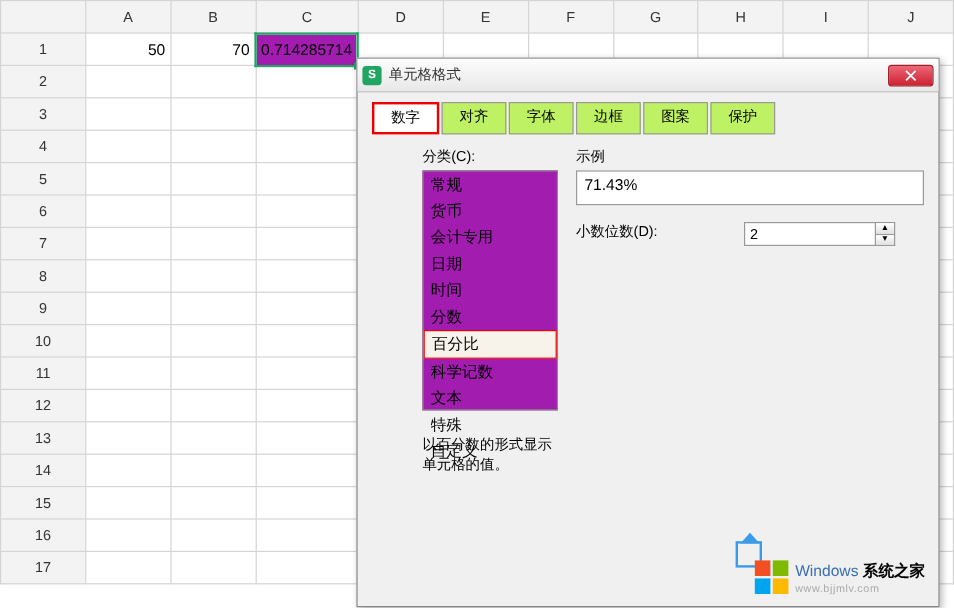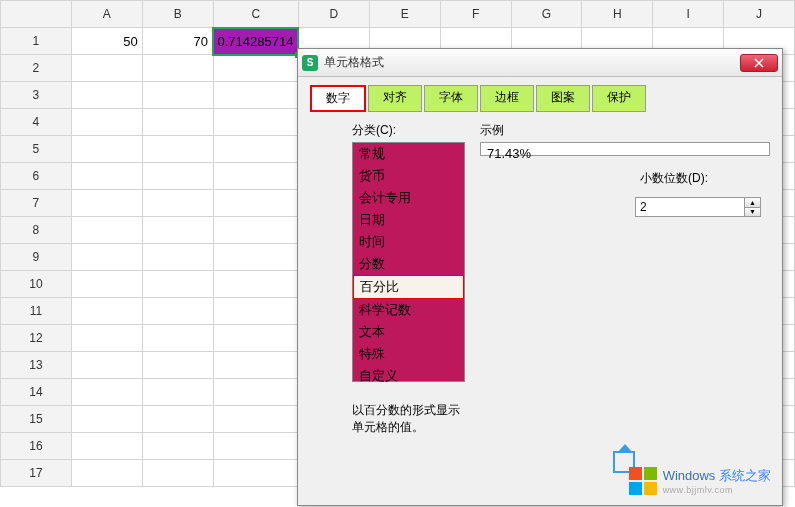--- a/index.html
+++ b/index.html
@@ -27,46 +27,46 @@
 .dialog-body { padding: 8px 12px; }
 .tabs { display: flex; gap: 2px; margin-bottom: 10px; }
 .tab { padding: 3px 14px; border: 1px solid #999; background: #bef264; font-size: 12px; cursor: pointer; }
 .tab.active { border: 2px solid #e00; background: #fff; }
 
 .content { display: flex; gap: 14px; padding-left: 42px; }
 .left-col { width: 115px; }
 .right-col { flex: 1; }
 
 .section-label { font-size: 12px; margin-bottom: 3px; }
-.category-list { border: 1px solid #888; background: #be185d; width: 113px; height: 240px; }
+.category-list { border: 1px solid #888; background: #a21caf; width: 113px; height: 200px; }
 .category-list .item { padding: 2px 6px; font-size: 13px; cursor: pointer; }
 .category-list .item.selected { border: 1.5px solid #e00; background: #f7f3ea; }
 
-.preview-box { border: 1px solid #999; background: #fff; padding: 3px 6px; width: 290px; height: 14px; margin-top: 2px; margin-bottom: 14px; font-size: 13px; }
-
-.decimal-row { display: flex; align-items: flex-end; gap: 10px; flex-direction: column; }
+.preview-box { border: 1px solid #999; background: #fff; padding: 3px 6px; width: 290px; height: 29px; margin-top: 2px; margin-bottom: 14px; font-size: 13px; }
+
+.decimal-row { display: flex; align-items: flex-start; gap: 10px; }
 .decimal-label { width: 130px; font-size: 12px; }
 .spinner-wrap { display: flex; align-items: center; width: 135px; }
 .spinner-input { width: 110px; height: 20px; border: 1px solid #999; padding: 0 4px; font-size: 12px; text-align: left; background: #fff; }
 .spinner-btns { display: flex; flex-direction: column; width: 16px; height: 20px; border: 1px solid #999; border-left: none; }
 .spinner-btns div { flex: 1; display: flex; align-items: center; justify-content: center; font-size: 7px; background: linear-gradient(#fff, #e0e0e0); cursor: pointer; }
 .spinner-btns div:first-child { border-bottom: 1px solid #999; }
 
 .description { margin-top: 20px; font-size: 12px; }
 
 
 .watermark1 { position: absolute; bottom: 12px; right: 24px; display: flex; align-items: center; gap: 6px; z-index: 1; }
 .win-logo { width: 28px; height: 28px; display: grid; grid-template-columns: 1fr 1fr; grid-template-rows: 1fr 1fr; gap: 2px; }
 .win-logo div:nth-child(1) { background: #f25022; }
 .win-logo div:nth-child(2) { background: #7fba00; }
 .win-logo div:nth-child(3) { background: #00a4ef; }
 .win-logo div:nth-child(4) { background: #ffb900; }
 .wm-text { display: flex; flex-direction: column; }
 .wm-text .t1 { font-size: 13px; color: #3a6fb7; }
-.wm-text .t1 .cn { color: #3b82f6; }
+.wm-text .t1 .cn { color: #000000; font-weight: bold; }
 .wm-text .t2 { font-size: 9px; color: #aaa; letter-spacing: 0.5px; }
 .watermark0 { position: absolute; bottom: 34px; right: 160px; display: flex; align-items: center; gap: 4px; }
 .wm0-icon { width: 22px; height: 22px; border: 2px solid #3a9be8; position: relative; }
 .wm0-icon::before { content: ""; position: absolute; top: -9px; left: 2px; width: 0; height: 0; border-left: 8px solid transparent; border-right: 8px solid transparent; border-bottom: 9px solid #3a9be8; }
 </style>
 </head>
 <body>
 
 <table class="spreadsheet">
   <tbody>

